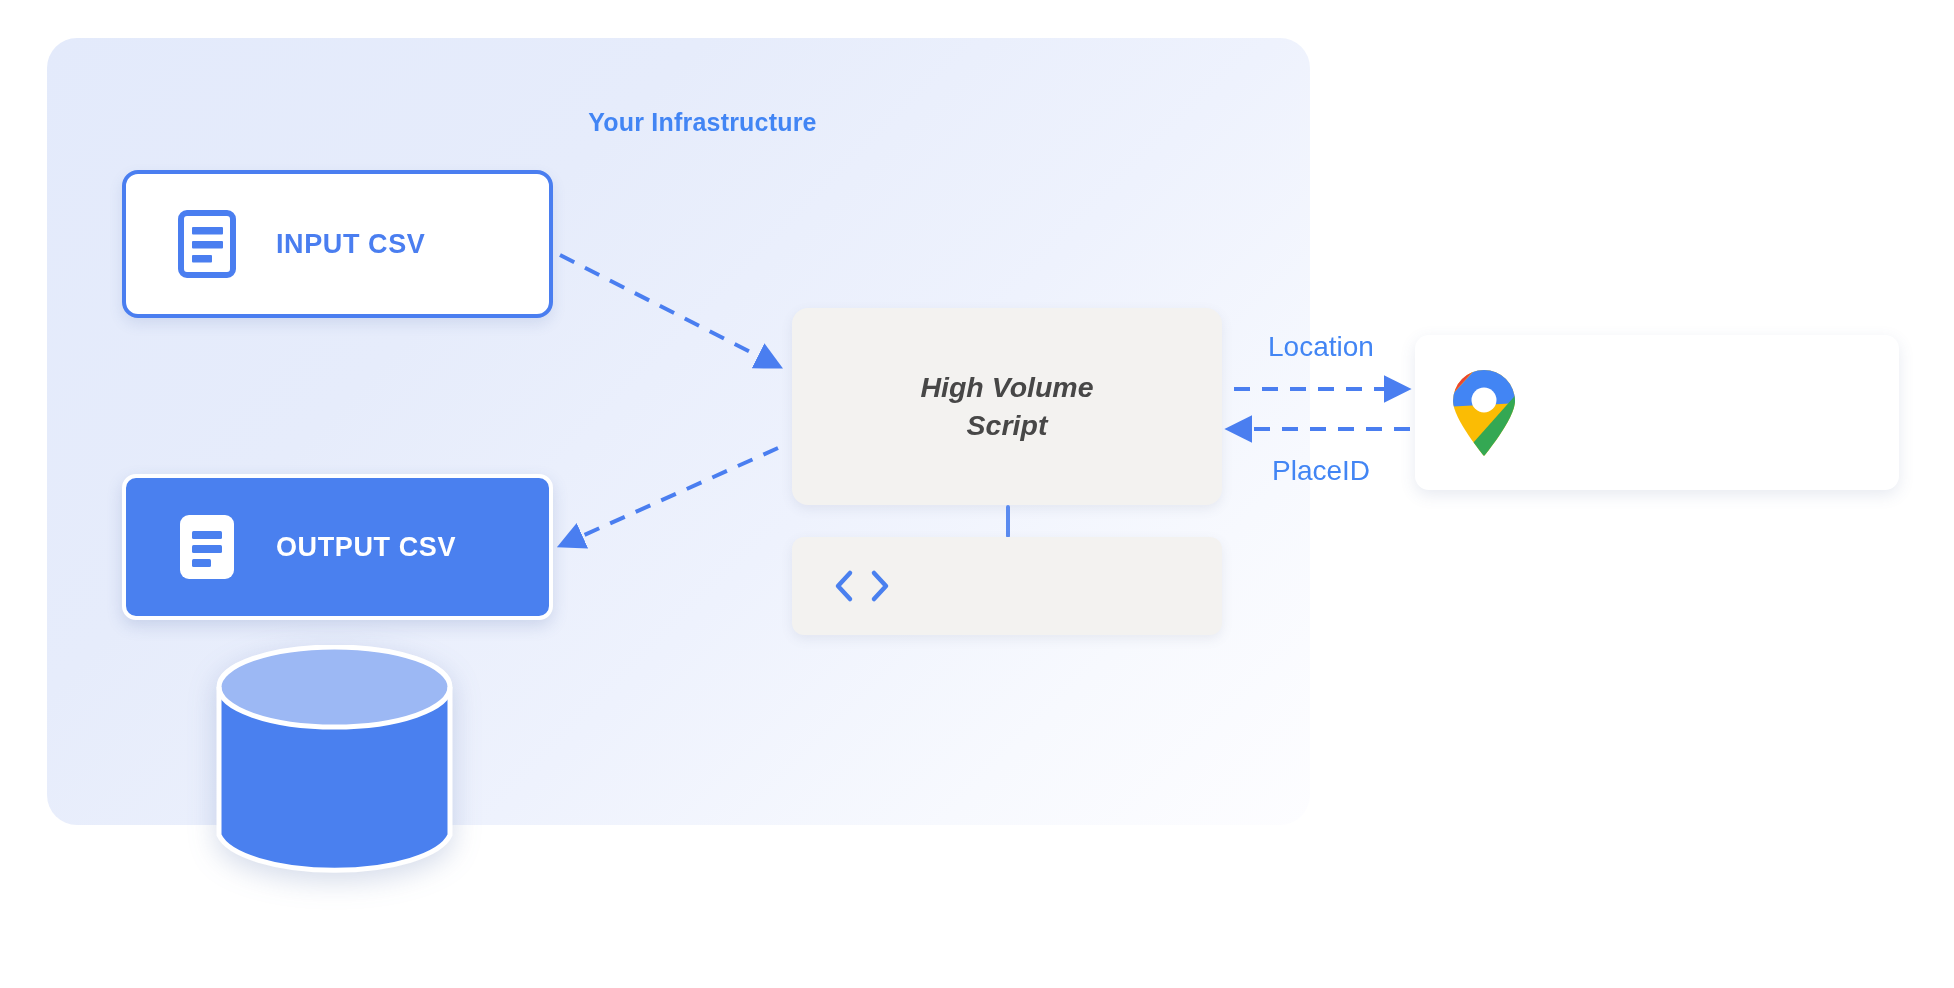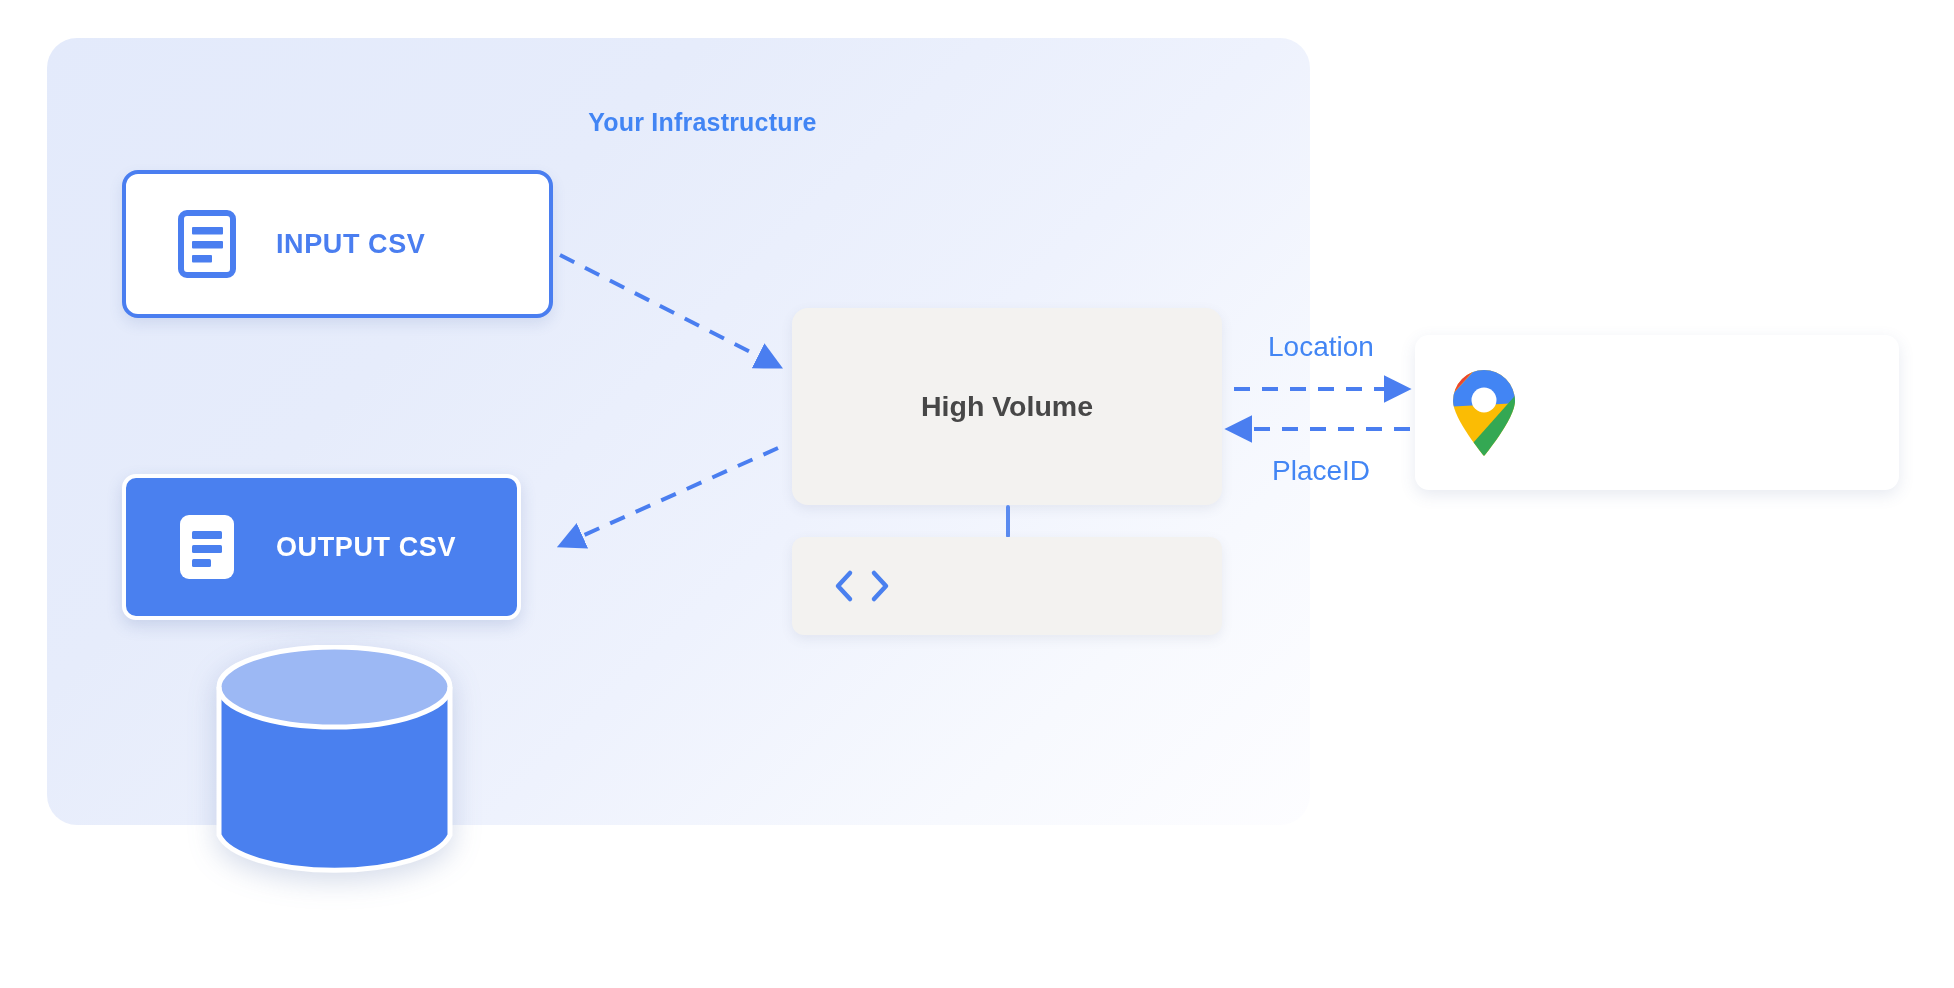--- a/index.html
+++ b/index.html
@@ -28,21 +28,21 @@
   
   .node { position: absolute; display: flex; align-items: center; }
 
   .csv-in {
     left: 122px; top: 170px; width: 431px; height: 148px;
     background: #ffffff; border: 4px solid #4a7ef0; border-radius: 16px;
     box-shadow: 0 6px 14px rgba(60,90,160,.13);
     padding-left: 52px; gap: 40px;
   }
   .csv-out {
-    left: 122px; top: 474px; width: 399px; height: 146px;
+    left: 122px; top: 474px; width: 431px; height: 146px;
     background: #4a80ef; border: 4px solid #ffffff; border-radius: 14px;
     box-shadow: 0 6px 16px rgba(60,90,160,.18);
     padding-left: 52px; gap: 40px;
   }
   .csv-label { font-size: 27px; font-weight: bold; letter-spacing: .6px; }
   .csv-in  .csv-label { color: #4a7ef0; }
   .csv-out .csv-label { color: #ffffff; }
 
   
   .doc-icon { width: 58px; height: 68px; flex: none; }
@@ -58,20 +58,21 @@
     text-align: center; color: #ffffff;
     font-size: 19.5px; font-weight: bold; line-height: 1.45;
   }
 
   
   .script-box {
     position: absolute; left: 792px; top: 308px; width: 430px; height: 197px;
     background: #f3f2f0; border-radius: 16px;
     display: flex; align-items: center; justify-content: center;
     box-shadow: 0 4px 12px rgba(90,100,130,.10);
+    font-style: italic;
   }
   .script-text {
     text-align: center; color: #474747;
     font-size: 28.5px; font-weight: bold; line-height: 1.33;
   }
 
   
   .lib-box {
     position: absolute; left: 792px; top: 537px; width: 430px; height: 98px;
     background: #f3f2f0; border-radius: 12px;
@@ -140,20 +141,21 @@
       <path d="M6 42 L6 190 A117 42 0 0 0 237 190 L237 42 Z" fill="#4a80ef"></path>
       <ellipse cx="121.5" cy="42" rx="115.5" ry="40" fill="#9cb8f4"></ellipse>
       <ellipse cx="121.5" cy="42" rx="115.5" ry="40" fill="none" stroke="#ffffff" stroke-width="5"></ellipse>
       <path d="M6 42 L6 190 A117 42 0 0 0 237 190 L237 42" fill="none" stroke="#ffffff" stroke-width="5"></path>
     </svg>
   </div>
 
   <div class="script-box">
     <div class="script-text">
       <div>High Volume</div>
+      <div>Script</div>
     </div>
   </div>
 
   <div class="connector"></div>
 
   <div class="lib-box">
     <svg class="code-icon" viewBox="0 0 56 34">
       <path d="M16 4 L4 17 L16 30" fill="none" stroke="#4a80ef" stroke-width="4.5" stroke-linecap="round" stroke-linejoin="round"></path>
       <path d="M40 4 L52 17 L40 30" fill="none" stroke="#4a80ef" stroke-width="4.5" stroke-linecap="round" stroke-linejoin="round"></path>
     </svg>

